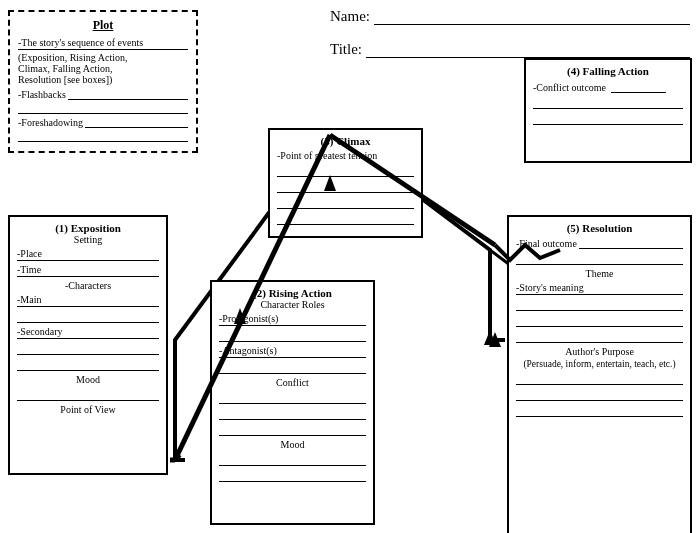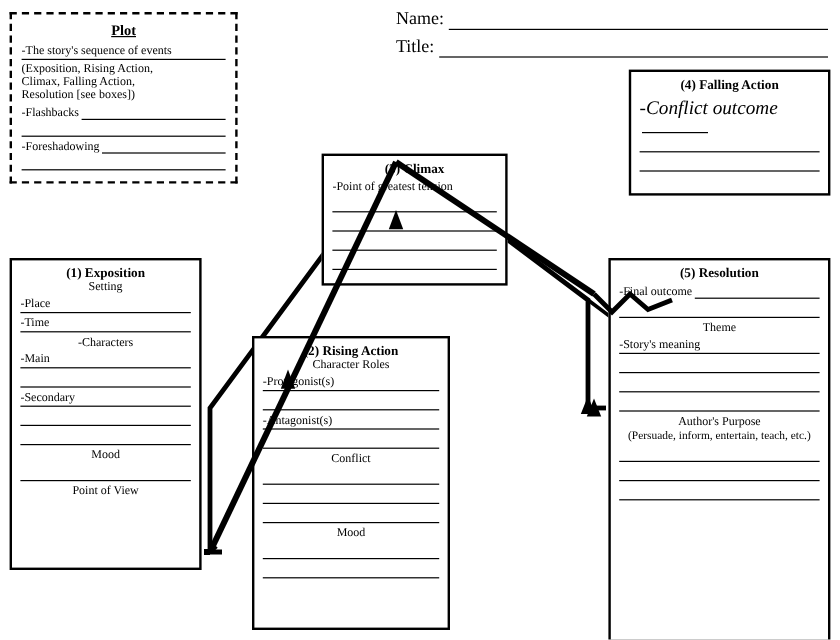--- a/index.html
+++ b/index.html
@@ -22,21 +22,21 @@
       position: absolute;
       top: 8px;
       left: 330px;
       right: 10px;
       font-size: 15px;
       font-weight: normal;
     }
     .header-line {
       display: flex;
       align-items: center;
-      margin-bottom: 6px;
+      margin-bottom: 16px;
     }
     .header-label {
       font-size: 15px;
       font-weight: normal;
       white-space: nowrap;
     }
     .header-underline {
       border-bottom: 1px solid #000;
       flex: 1;
       margin-left: 4px;
@@ -255,21 +255,21 @@
     <div style="font-size:10px; margin: 3px 0;">-Point of greatest tension</div>
     <div class="field-line"></div>
     <div class="field-line"></div>
     <div class="field-line"></div>
     <div class="field-line"></div>
   </div>
 
   <div class="box falling-box">
     <div class="box-title">(4) Falling Action</div>
     <div style="margin-top:5px;">
-      <span style="font-size:16px;font-style:italic;">-Conflict outcome</span>
+      <span style="font-size:10px;">-Conflict outcome</span>
       <span style="display:inline-block; border-bottom:1px solid #000; width:55px; margin-left:2px; vertical-align:bottom;"></span>
     </div>
     <div class="field-line"></div>
     <div class="field-line"></div>
   </div>
 
   <div class="box resolution-box">
     <div class="box-title">(5) Resolution</div>
     <div style="font-size:10px; display:flex; align-items:flex-end; margin-top:4px;">
       <span>-Final outcome</span>

